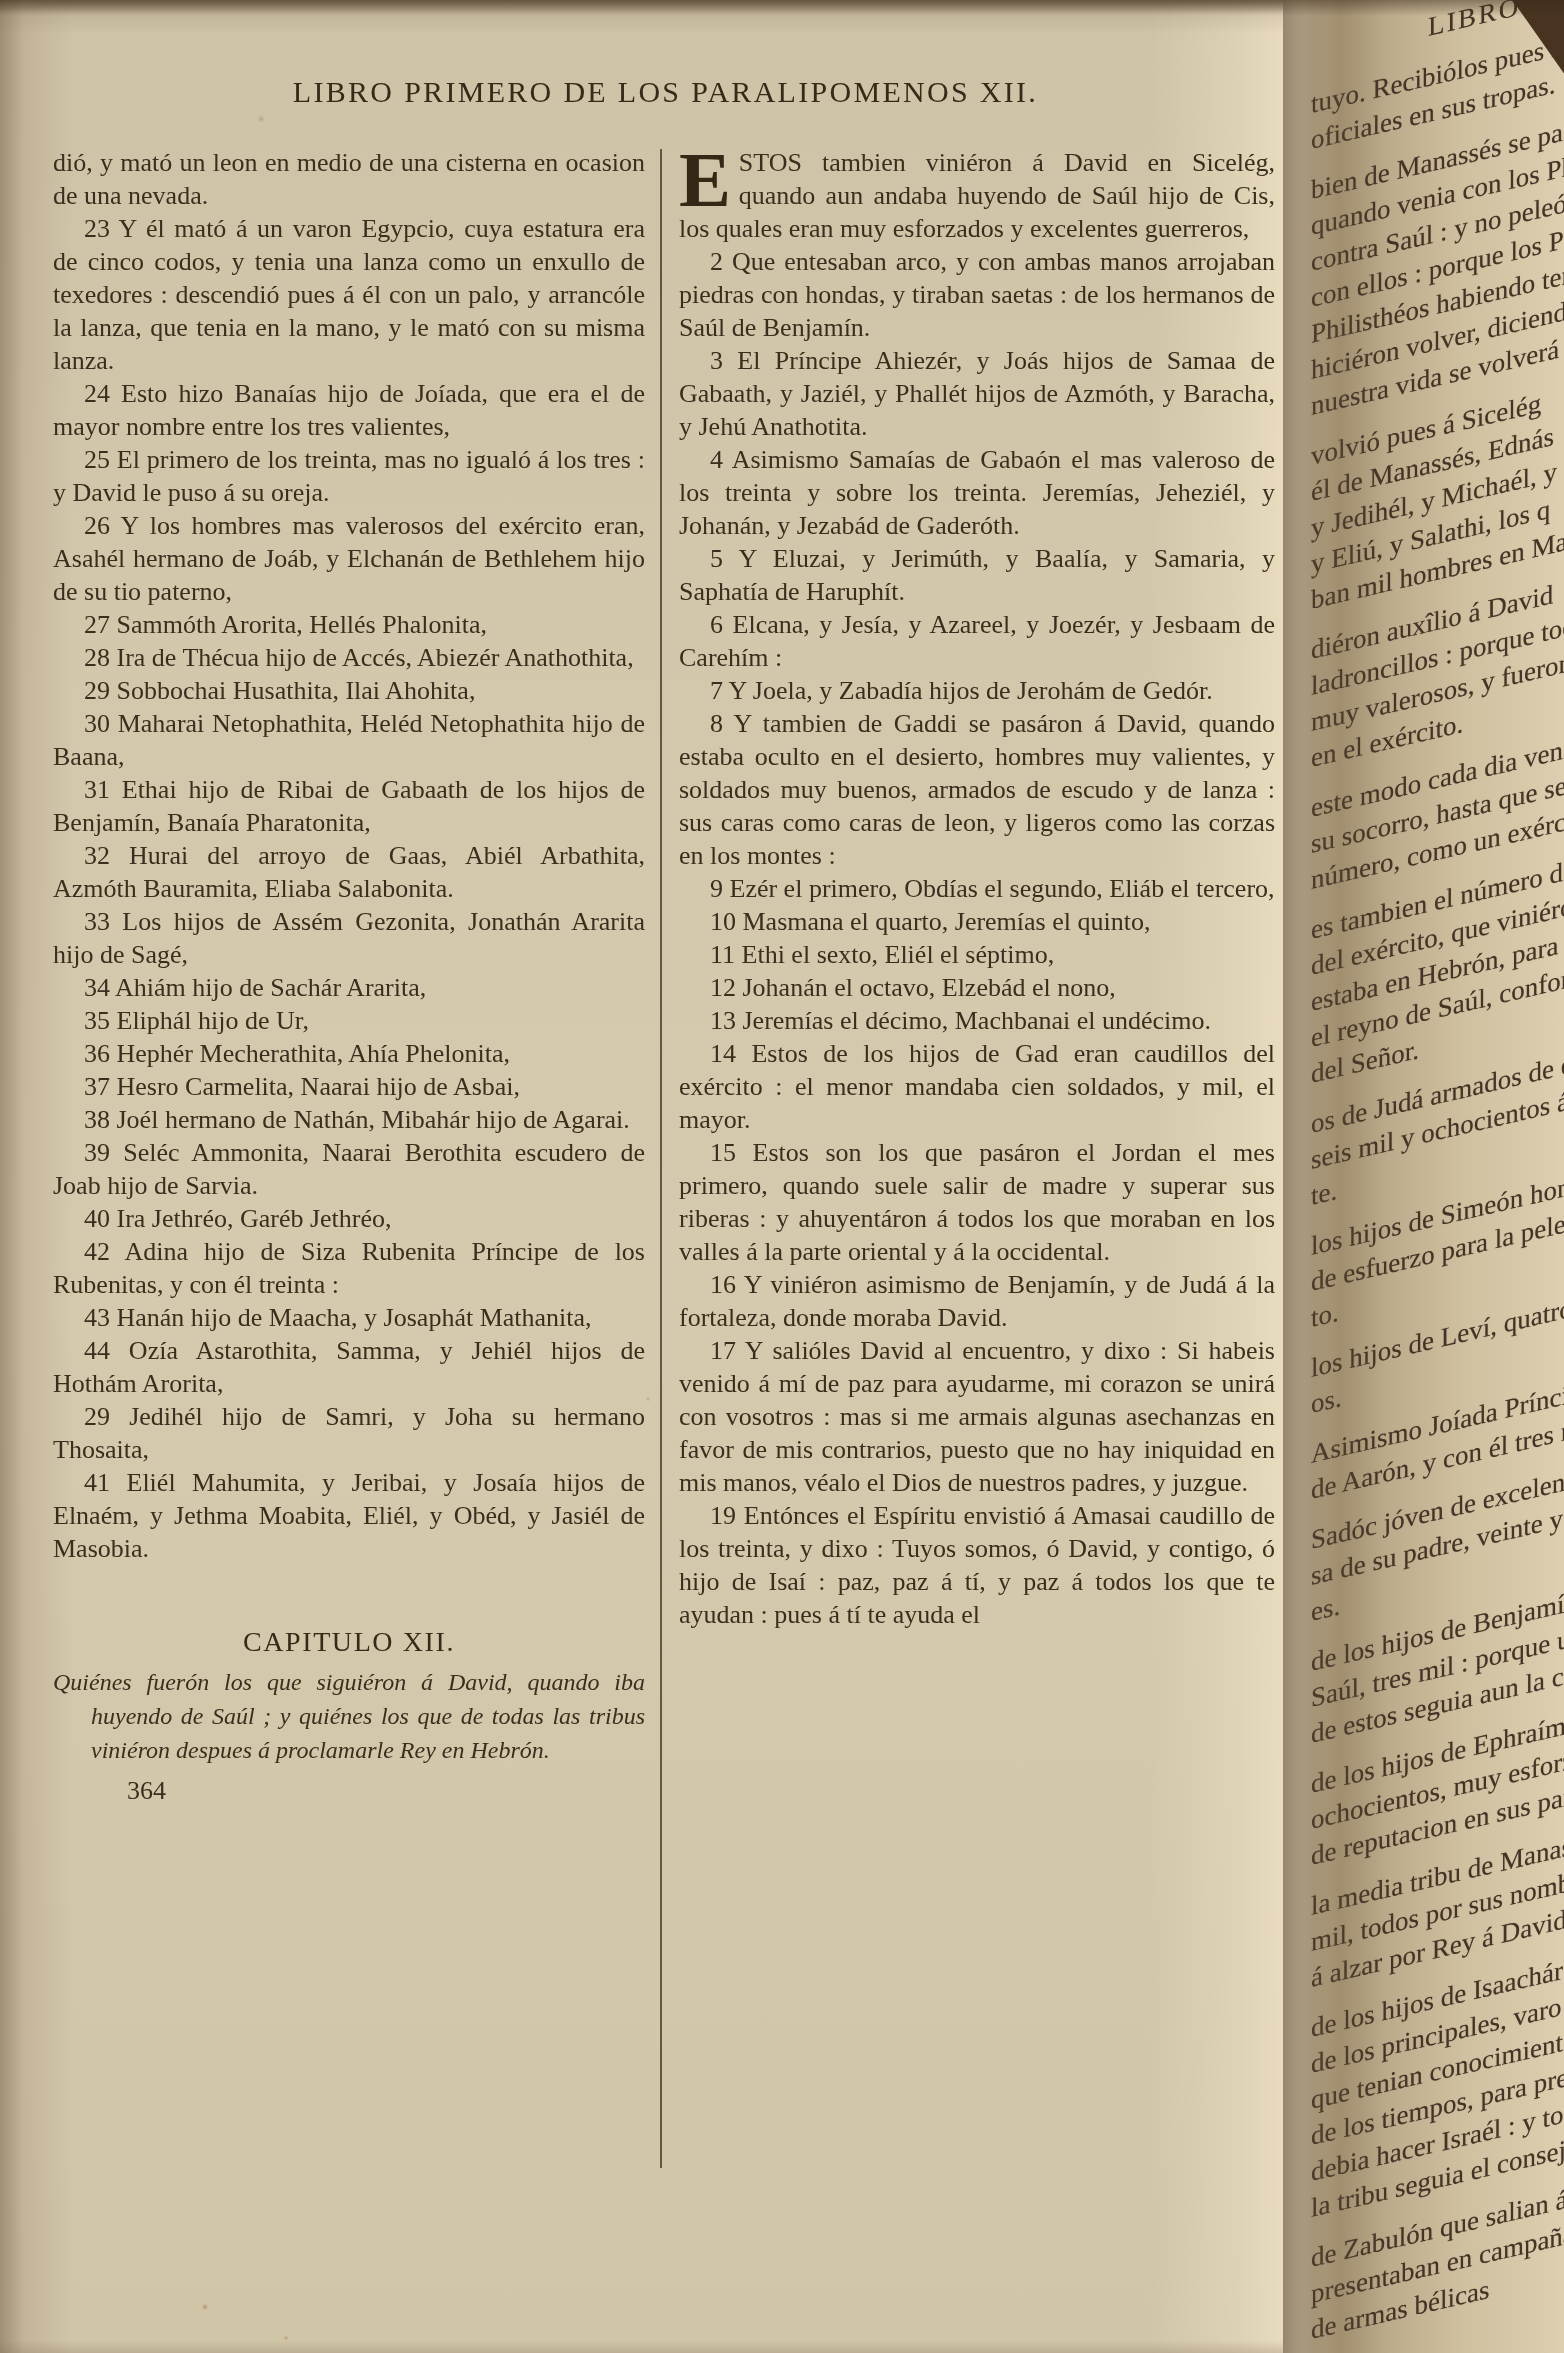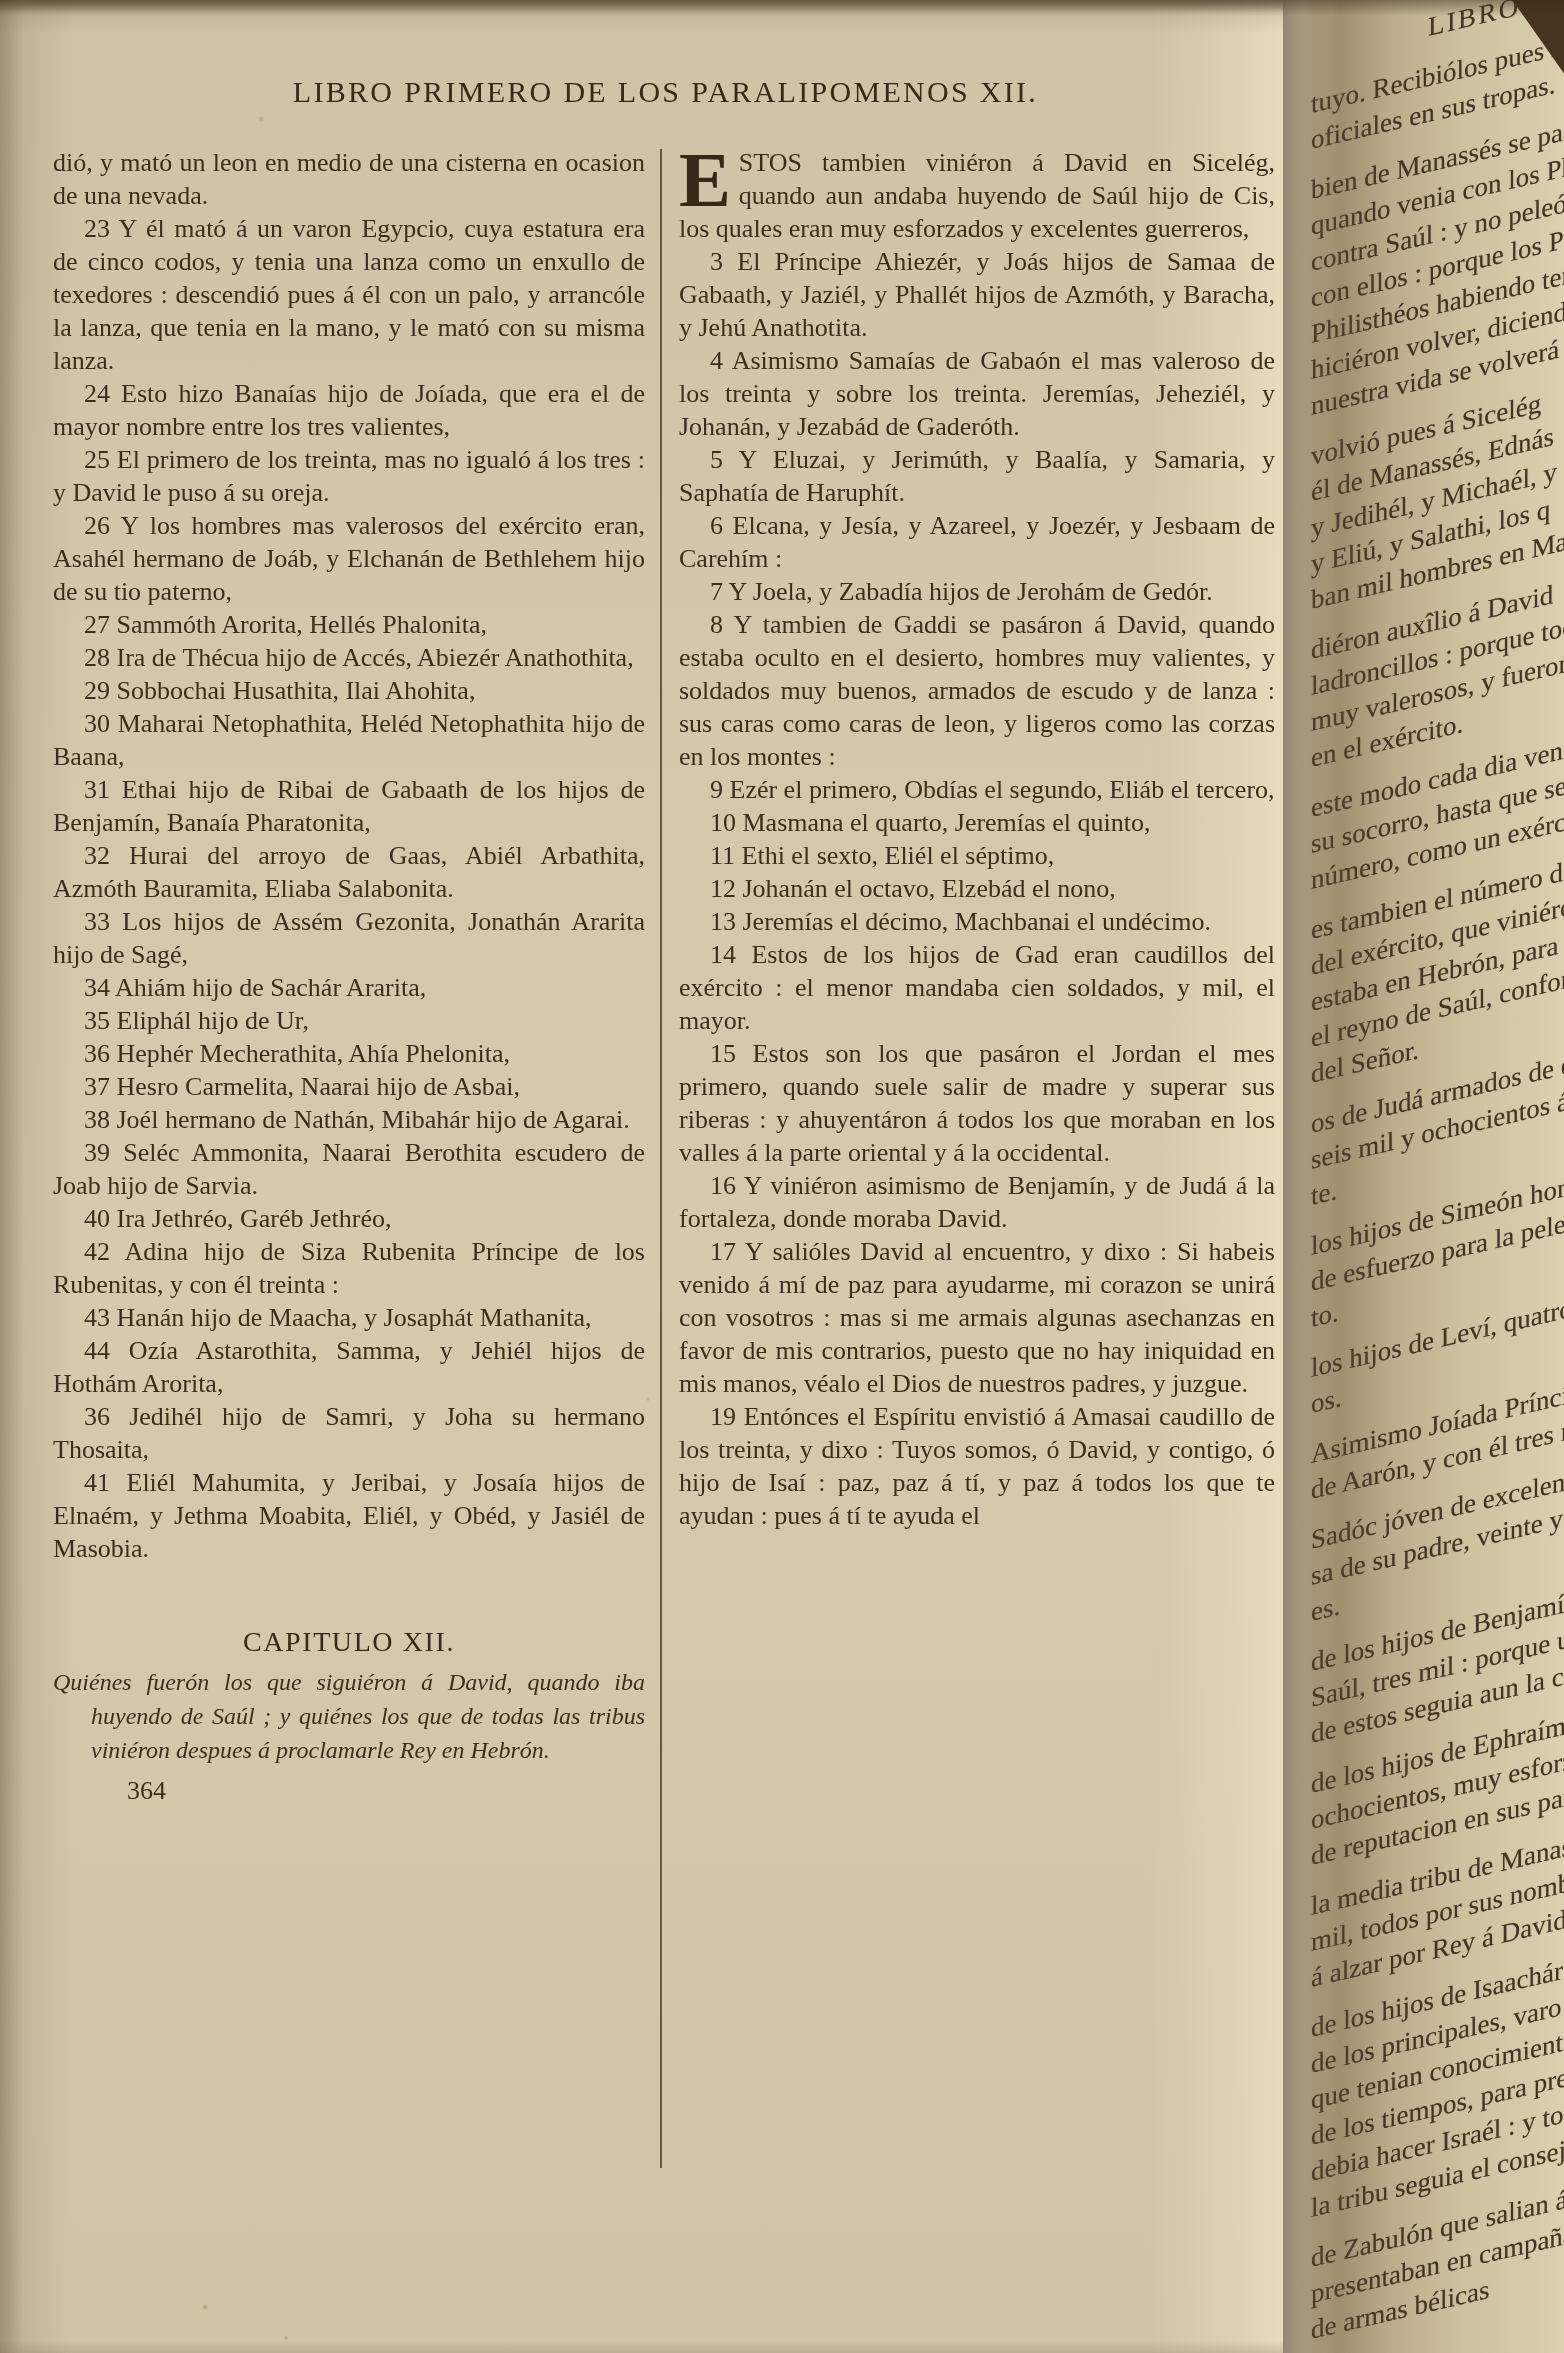--- a/index.html
+++ b/index.html
@@ -105,36 +105,37 @@
           <p class="para">34 Ahiám hijo de Sachár Ararita,</p>
           <p class="para">35 Eliphál hijo de Ur,</p>
           <p class="para">36 Hephér Mecherathita, Ahía Phelonita,</p>
           <p class="para">37 Hesro Carmelita, Naarai hijo de Asbai,</p>
           <p class="para">38 Joél hermano de Nathán, Mibahár hijo de Agarai.</p>
           <p class="para">39 Seléc Ammonita, Naarai Berothita escudero de Joab hijo de Sarvia.</p>
           <p class="para">40 Ira Jethréo, Garéb Jethréo,</p>
           <p class="para">42 Adina hijo de Siza Rubenita Príncipe de los Rubenitas, y con él treinta :</p>
           <p class="para">43 Hanán hijo de Maacha, y Josaphát Mathanita,</p>
           <p class="para">44 Ozía Astarothita, Samma, y Jehiél hijos de Hothám Arorita,</p>
-          <p class="para">36 Jedihél hijo de Samri, y Joha su hermano Thosaita,</p>
+          <p class="para">29 Jedihél hijo de Samri, y Joha su hermano Thosaita,</p>
           <p class="para">41 Eliél Mahumita, y Jeribai, y Josaía hijos de Elnaém, y Jethma Moabita, Eliél, y Obéd, y Jasiél de Masobia.</p>
         </div>
 
       <div class="chapter-heading">CAPITULO XII.</div>
       <div class="chapter-summary">Quiénes fuerón los que siguiéron á David, quando iba huyendo de Saúl ; y quiénes los que de todas las tribus viniéron despues á proclamarle Rey en Hebrón.</div>
       <div class="page-number">364</div>
     </div>
 
     <div class="col-rule"></div>
 
     <div class="col col-right">
       <p class="para no-indent">
         <span class="dropcap">E</span><span>STOS tambien viniéron á David en Sicelég, quando aun andaba huyendo de Saúl hijo de Cis, los quales eran muy esforzados y excelentes guerreros,</span>
       </p>
       <div>
+          <p class="para">2 Que entesaban arco, y con ambas manos arrojaban piedras con hondas, y tiraban saetas : de los hermanos de Saúl de Benjamín.</p>
           <p class="para">3 El Príncipe Ahiezér, y Joás hijos de Samaa de Gabaath, y Jaziél, y Phallét hijos de Azmóth, y Baracha, y Jehú Anathotita.</p>
           <p class="para">4 Asimismo Samaías de Gabaón el mas valeroso de los treinta y sobre los treinta. Jeremías, Jeheziél, y Johanán, y Jezabád de Gaderóth.</p>
           <p class="para">5 Y Eluzai, y Jerimúth, y Baalía, y Samaria, y Saphatía de Haruphít.</p>
           <p class="para">6 Elcana, y Jesía, y Azareel, y Joezér, y Jesbaam de Carehím :</p>
           <p class="para">7 Y Joela, y Zabadía hijos de Jerohám de Gedór.</p>
           <p class="para">8 Y tambien de Gaddi se pasáron á David, quando estaba oculto en el desierto, hombres muy valientes, y soldados muy buenos, armados de escudo y de lanza : sus caras como caras de leon, y ligeros como las corzas en los montes :</p>
           <p class="para">9 Ezér el primero, Obdías el segundo, Eliáb el tercero,</p>
           <p class="para">10 Masmana el quarto, Jeremías el quinto,</p>
           <p class="para">11 Ethi el sexto, Eliél el séptimo,</p>
           <p class="para">12 Johanán el octavo, Elzebád el nono,</p>

